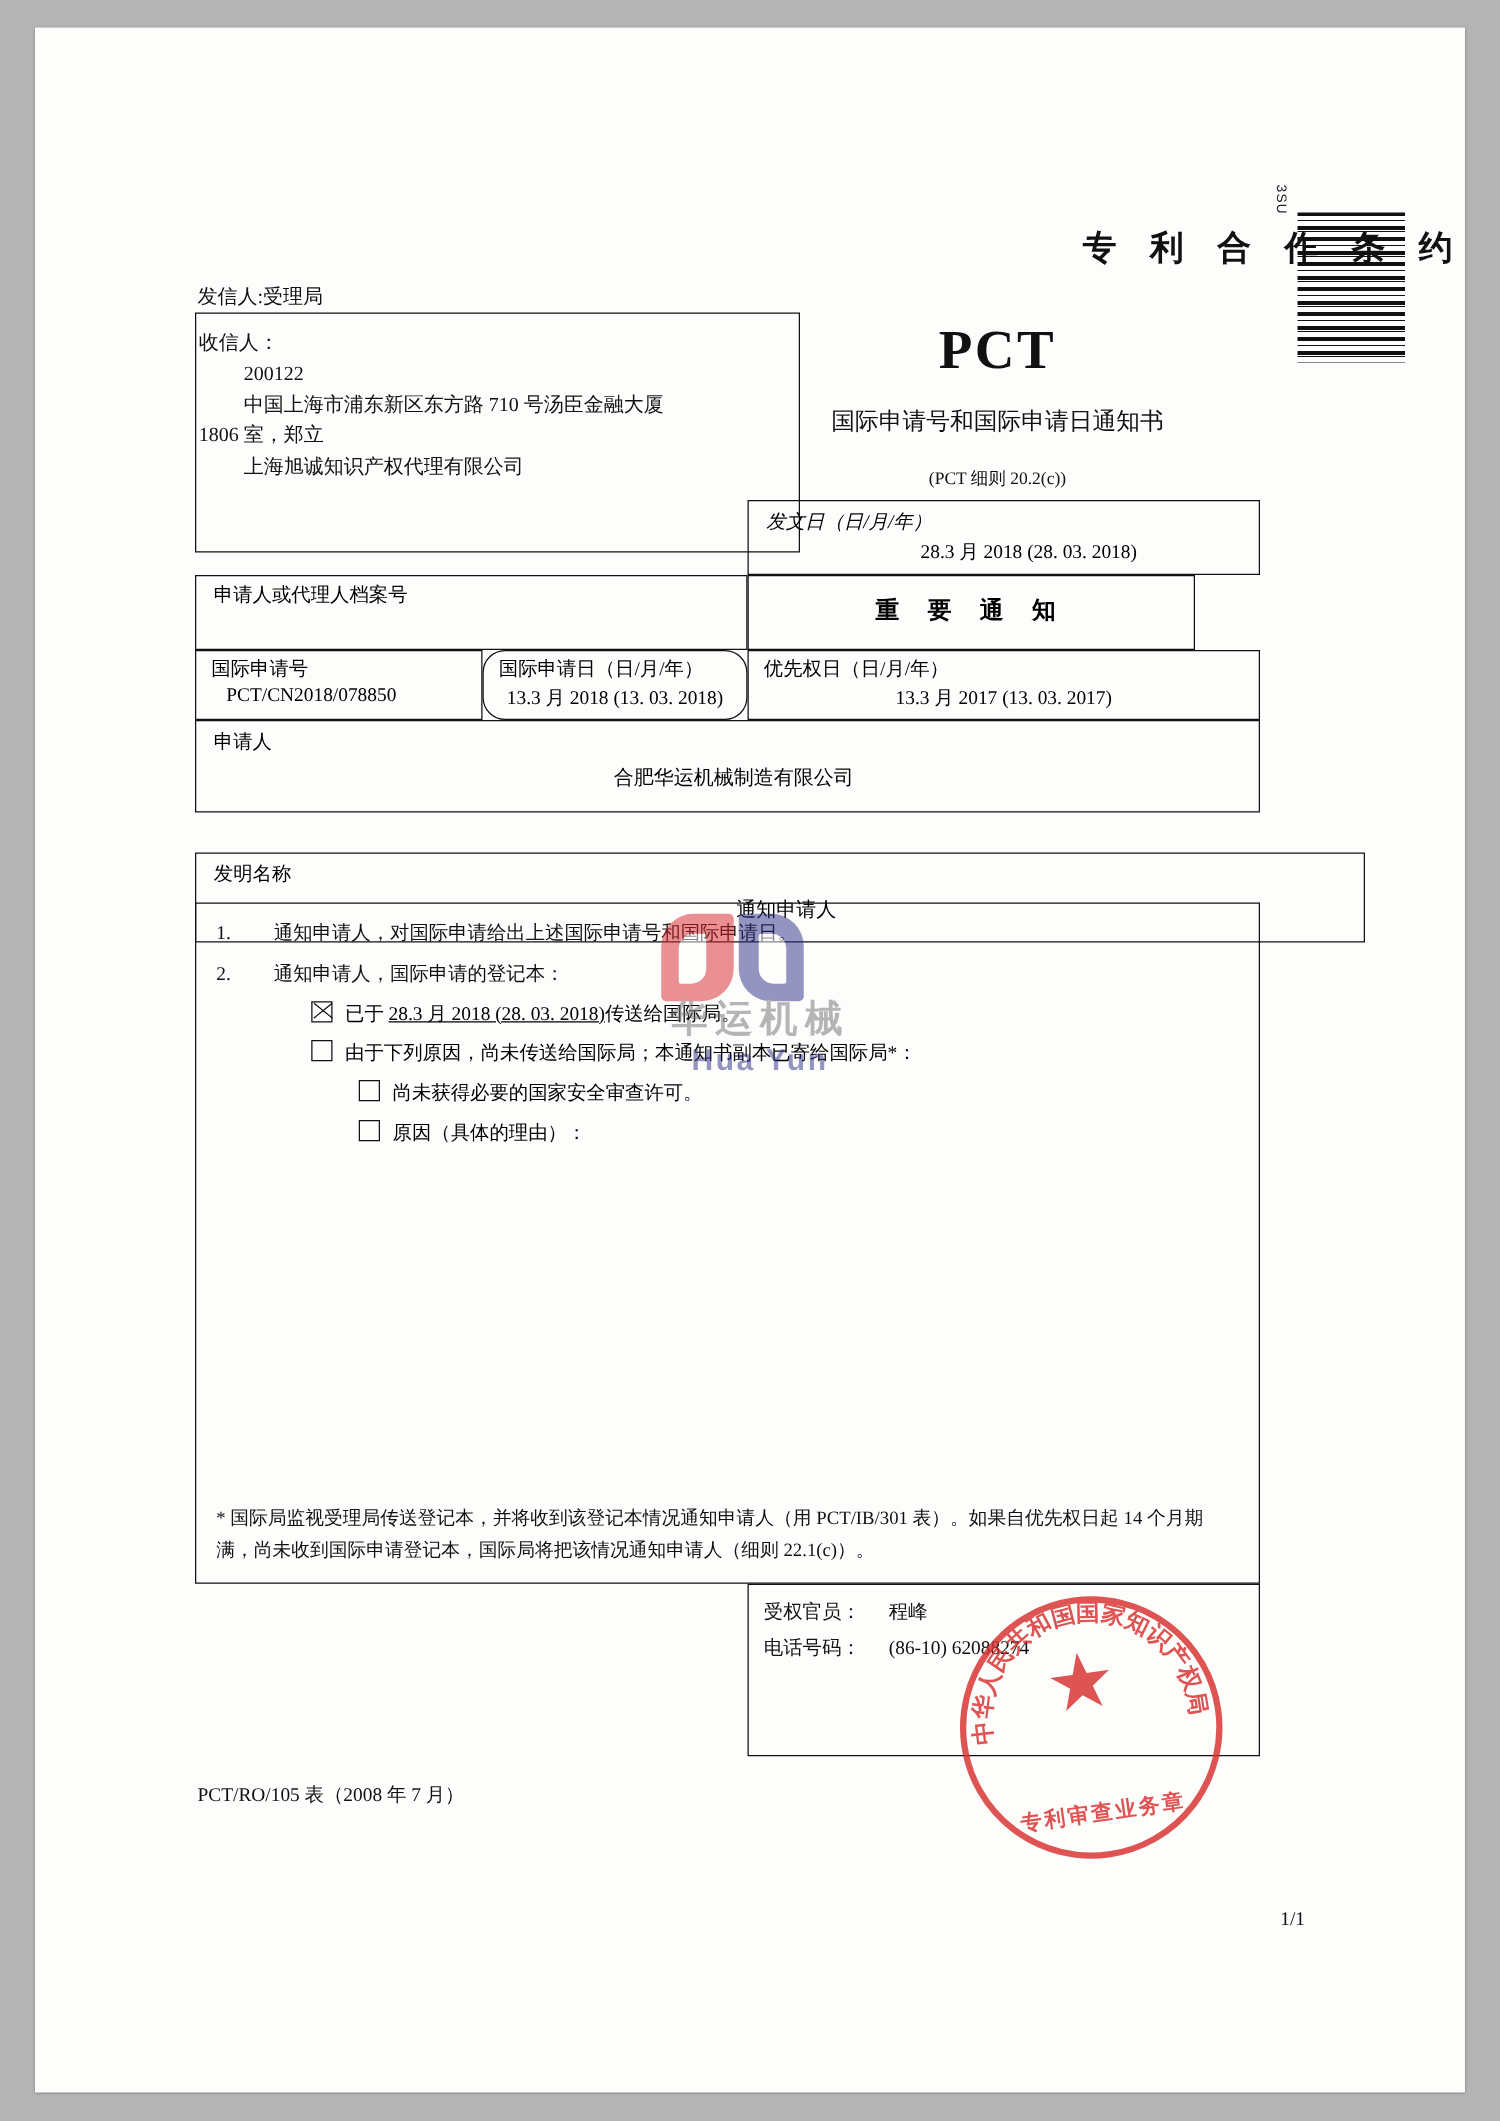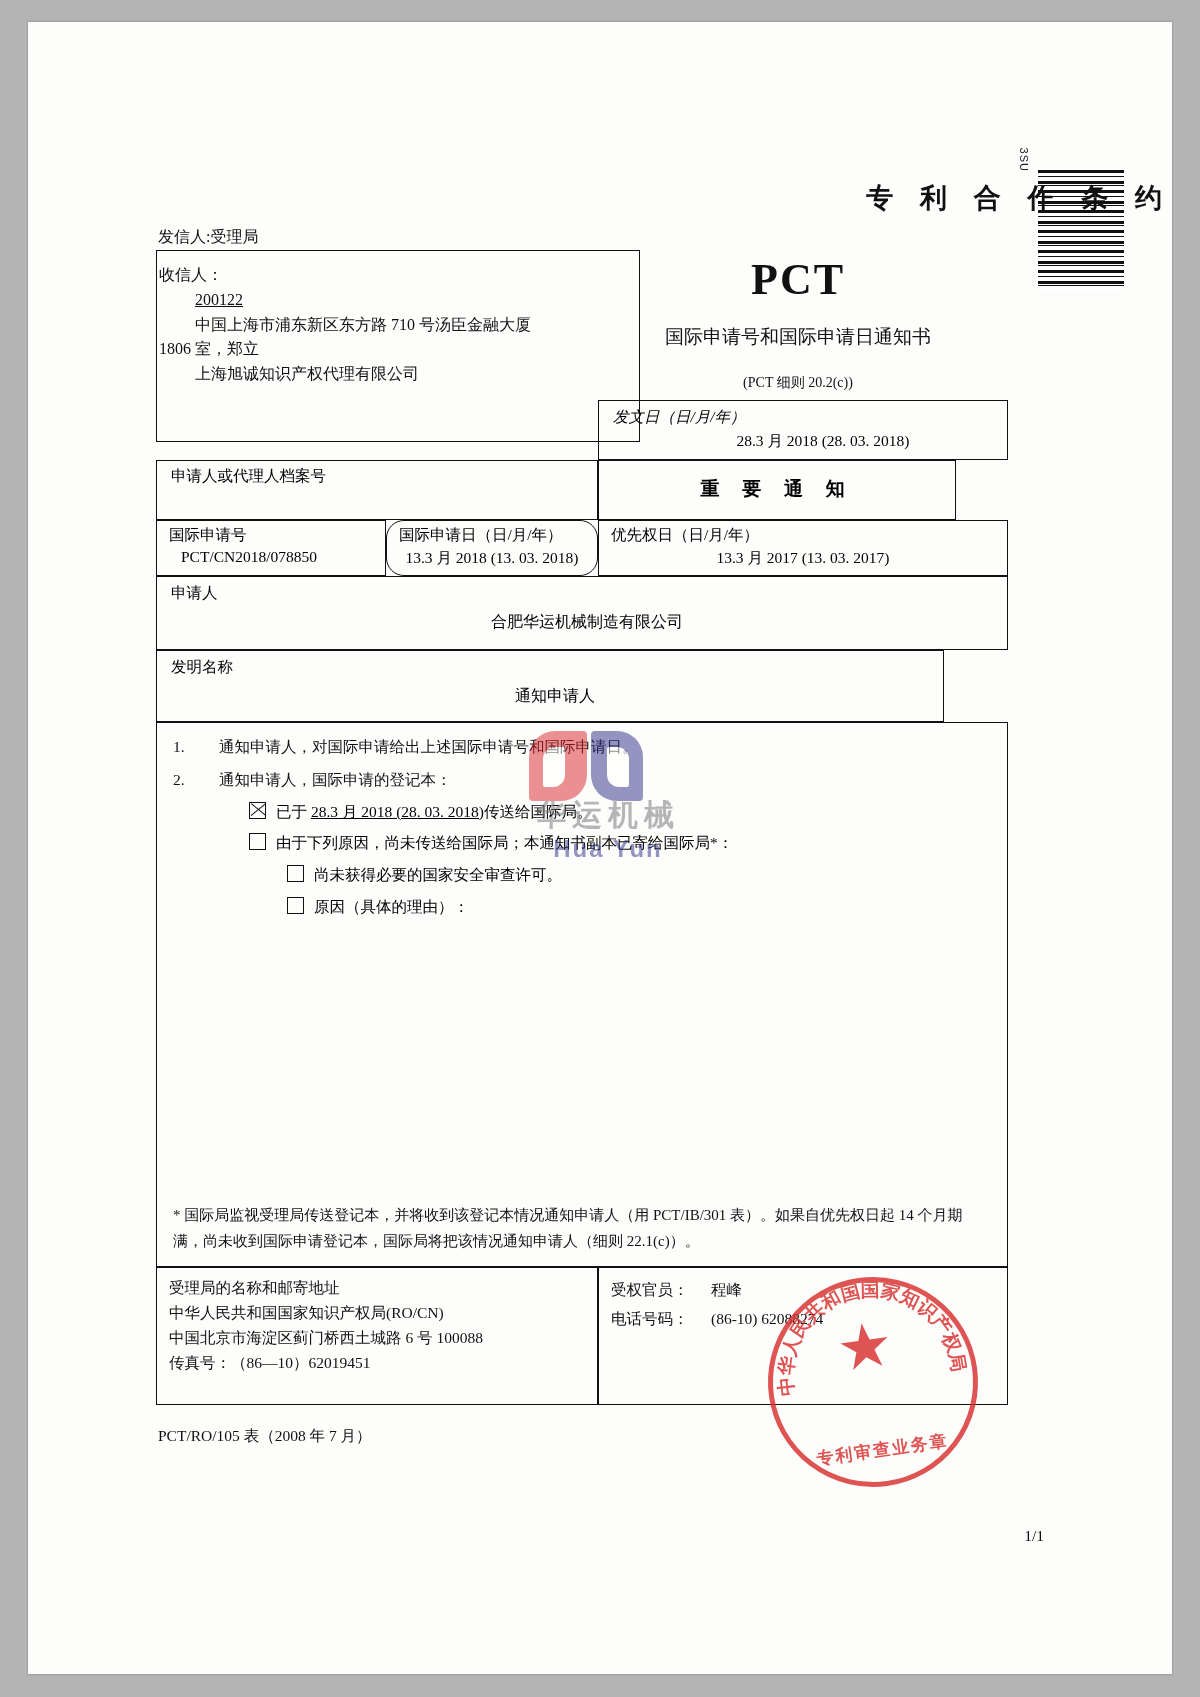--- a/index.html
+++ b/index.html
@@ -91,21 +91,21 @@
     position: absolute;
     left: 128px;
     top: 228px;
     width: 484px;
     height: 192px;
     border: 1.6px solid #111;
     box-sizing: border-box;
     padding: 12px 2px;
   }
   .recipient-box .line { font-size: 16px; color: #111; line-height: 1.55; }
-  .ind1 { padding-left: 36px; text-decoration: underline; }
+  .ind1 { padding-left: 36px; }
   .ind2 { padding-left: 36px; }
 
   
   .pct-mark {
     position: absolute;
     left: 560px;
     top: 232px;
     width: 420px;
     text-align: center;
     font-size: 44px;
@@ -136,21 +136,21 @@
   
   .frm { position: absolute; border: 1.6px solid #111; box-sizing: border-box; }
 
   .box-issue   { left: 570px; top: 378px; width: 410px; height: 60px; }
   .box-filearea{ left: 128px; top: 438px; width: 442px; height: 60px; }
   .box-notice  { left: 570px; top: 438px; width: 358px; height: 60px; }
   .box-appno   { left: 128px; top: 498px; width: 230px; height: 56px; }
   .box-appdate { left: 358px; top: 498px; width: 212px; height: 56px; border-radius: 18px; }
   .box-prio    { left: 570px; top: 498px; width: 410px; height: 56px; }
   .box-applicant { left: 128px; top: 554px; width: 852px; height: 74px; }
-  .box-title   { left: 128px; top: 628px; width: 788px; height: 72px; font-family: Liberation Serif, serif; }
+  .box-title   { left: 128px; top: 660px; width: 936px; height: 72px; font-family: Liberation Serif, serif; }
   .box-body    { left: 128px; top: 700px; width: 852px; height: 545px; }
   .box-ro      { left: 128px; top: 1245px; width: 442px; height: 138px; }
   .box-officer { left: 570px; top: 1245px; width: 410px; height: 138px; }
 
   .pad { padding: 7px 12px; }
 
   .issue-date-l { font-size: 15.5px; padding: 6px 0 0 14px; font-style: italic; }
   .issue-date-v { font-size: 15.5px; text-align: center; padding-top: 3px; padding-left: 40px; }
 
   .notice-imp {
@@ -437,26 +437,20 @@
         </div>
 
         <div class="opt lvl2">
           <span class="bx"></span><span>原因（具体的理由）：</span>
         </div>
 
         <div class="footnote">* 国际局监视受理局传送登记本，并将收到该登记本情况通知申请人（用 PCT/IB/301 表）。如果自优先权日起 14 个月期满，尚未收到国际申请登记本，国际局将把该情况通知申请人（细则 22.1(c)）。</div>
       </div>
     </div>
 
-    <div class="frm box-ro pad">
-      <div class="ro-line">受理局的名称和邮寄地址</div>
-      <div class="ro-line">中华人民共和国国家知识产权局(RO/CN)</div>
-      <div class="ro-line">中国北京市海淀区蓟门桥西土城路 6 号    100088</div>
-      <div class="ro-line">传真号：（86—10）62019451</div>
-    </div>
 
     <div class="frm box-officer pad">
       <div class="of-row">
         <span class="k">受权官员：</span><span>程峰</span>
       </div>
       <div class="of-row">
         <span class="k">电话号码：</span><span>(86-10) 62088274</span>
       </div>
     </div>
 

